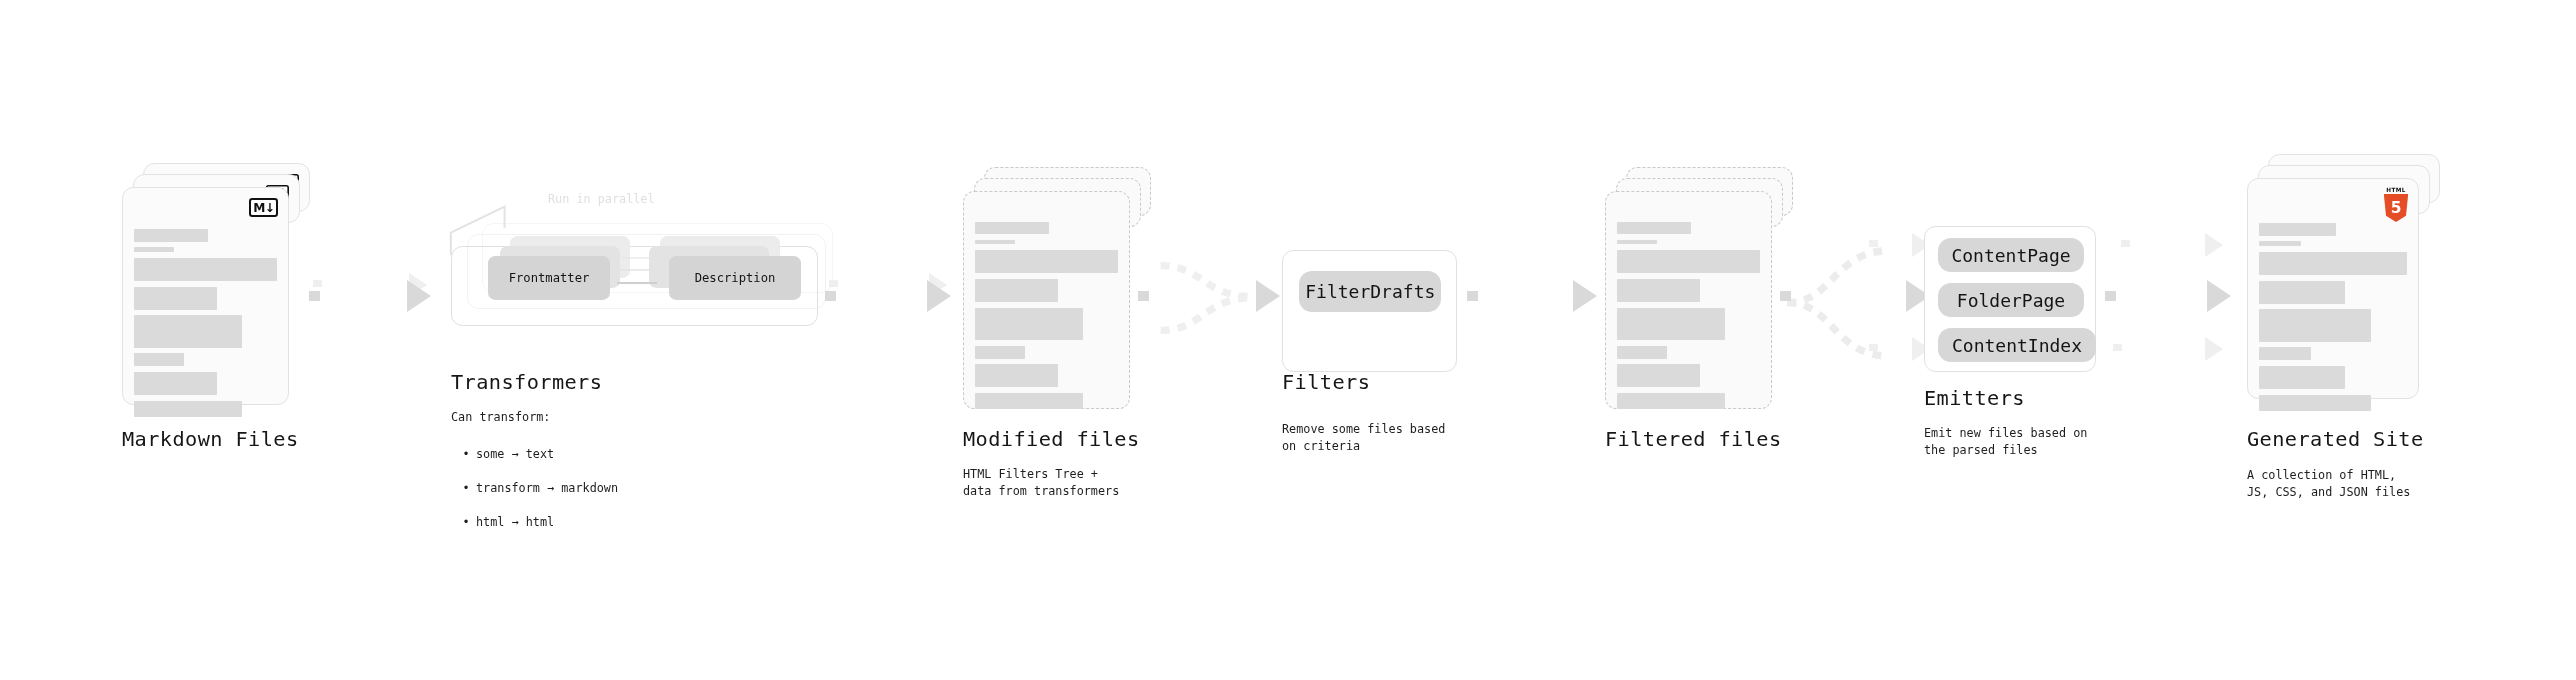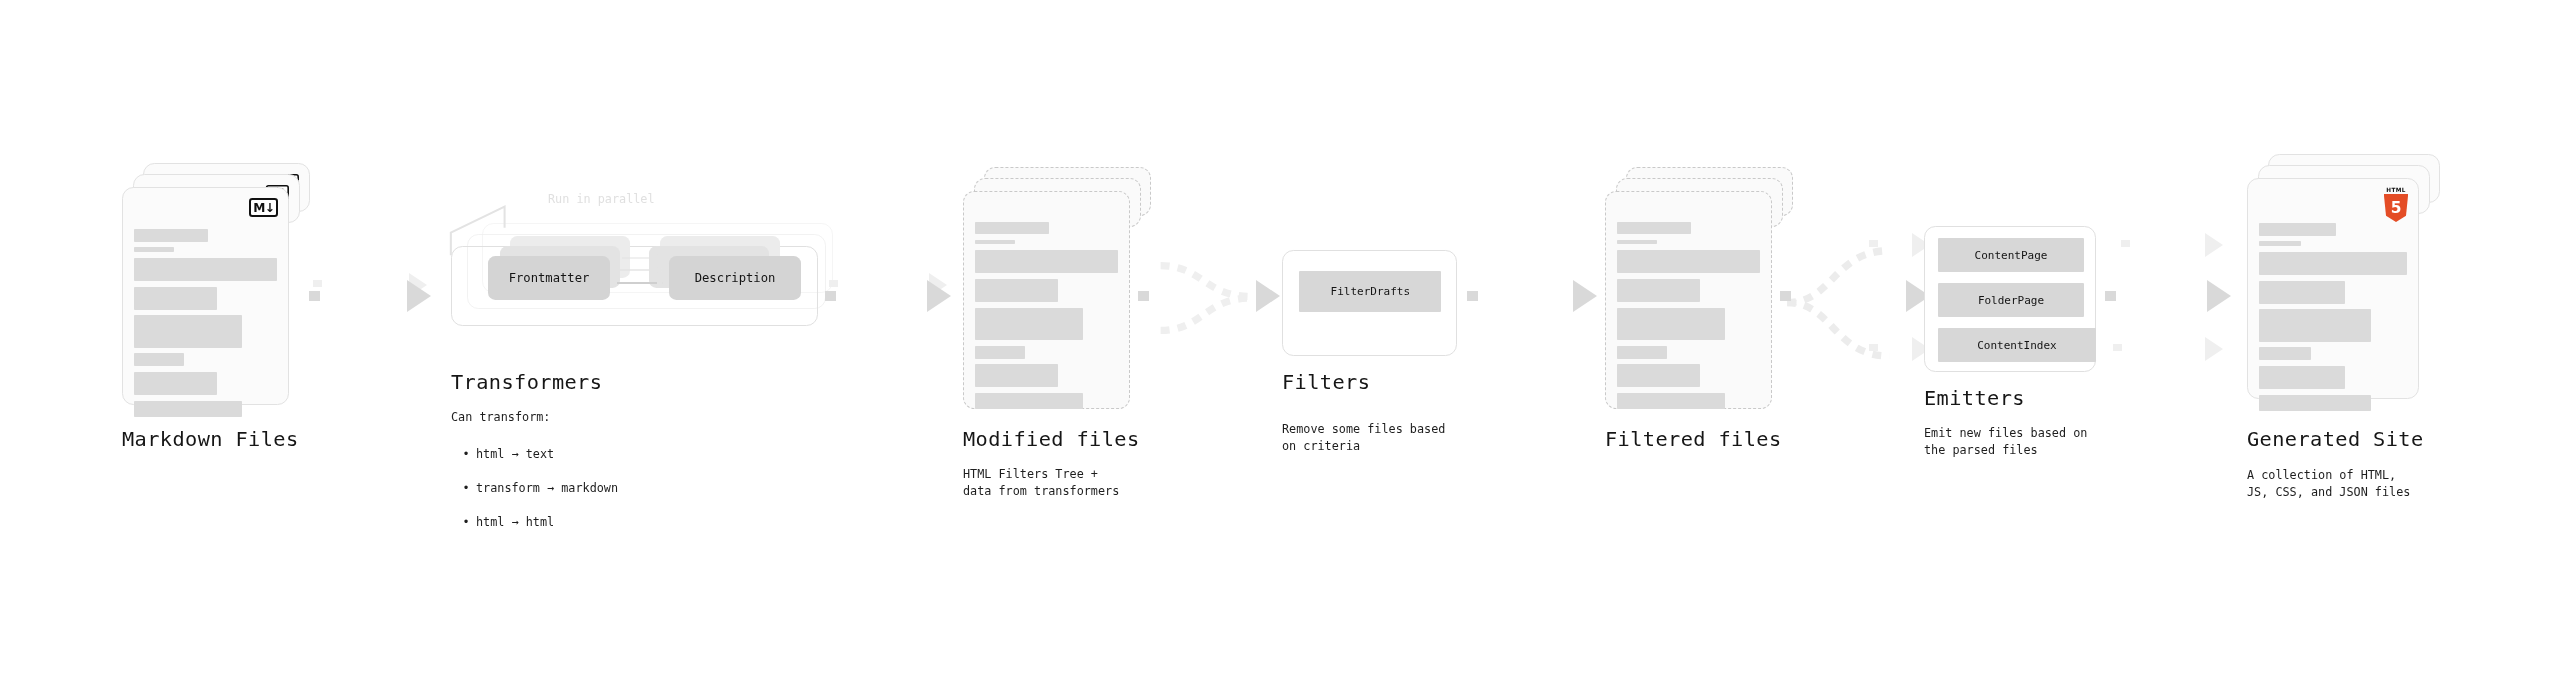--- a/index.html
+++ b/index.html
@@ -85,23 +85,23 @@
     font-size: 11.8px; color: #1e1e1e; line-height: 1.45; white-space: pre-line;
   }
   .caption-block { position: absolute; }
 
   
   .proc-box {
     position: absolute;
     border: 1.6px solid #e0e0e0; border-radius: 11.4px; background: #ffffff;
   }
   .pill {
-    background: #d7d7d7; border-radius: 1px;
+    background: #d7d7d7; border-radius: 13px;
     display: flex; align-items: center; justify-content: center;
-    font-size: 11px; color: #141414; white-space: nowrap;
+    font-size: 18px; color: #141414; white-space: nowrap;
   }
 
   
   .tf-layer {
     position: absolute; border: 1.6px solid #ededed; border-radius: 11.4px;
     background: rgba(255,255,255,0.0);
   }
   .tf-layer.l3 { left: 31px; top: 0px;  width: 351px; height: 70px; opacity:.55; }
   .tf-layer.l2 { left: 16.3px; top: 11.4px; width: 359px; height: 75px; opacity:.75; }
   .tf-layer.l1 { left: 0px;  top: 23px; width: 367px; height: 80px;
@@ -221,21 +221,21 @@
       <path d="M 12 68 L 12 40 L 78 8 L 78 34" fill="none" stroke="#e3e3e3" stroke-width="2.5"></path>
     </svg>
     <div class="parallel-label" style="left:97px; top:-31px;">Run in parallel</div>
   </div>
 
   <div class="caption-block" style="left:451px; top:370px;">
     <div class="title">Transformers</div>
     <div class="subtitle" style="margin-top:14.6px;">Can transform:</div>
     <div style="margin-top:3.3px;">
       <div class="subtitle" style="padding-left:11.4px;">
-        <span style="margin-right:6.5px;">•</span><span>html → text</span>
+        <span style="margin-right:6.5px;">•</span><span>some → text</span>
       </div>
       <div class="subtitle" style="padding-left:11.4px;">
         <span style="margin-right:6.5px;">•</span><span>transform → markdown</span>
       </div>
       <div class="subtitle" style="padding-left:11.4px;">
         <span style="margin-right:6.5px;">•</span><span>html → html</span>
       </div>
     </div>
   </div>
 
@@ -274,21 +274,21 @@
 
   <svg class="curve" style="left:1154px; top:256px;" width="154" height="89" viewBox="0 0 190 110">
     <path d="M 8 12 C 60 12 62 50 120 50" fill="none" stroke="#efefef" stroke-width="9" stroke-dasharray="11 10"></path>
     <path d="M 8 92 C 60 92 62 52 120 52" fill="none" stroke="#efefef" stroke-width="9" stroke-dasharray="11 10"></path>
   </svg>
   <div class="dash-arrow c-strong" style="left:1138px; top:291px; width:142px;">
     <div class="line"></div>
       <div class="head"></div>
   </div>
 
-  <div class="proc-box" style="left:1282px; top:250px; width:175px; height:106px;">
+  <div class="proc-box" style="left:1282px; top:250px; width:175px; height:122px;">
     <div class="pill" style="position:absolute; left:16.3px; top:19.5px; width:142px; height:41px;">
       <span>FilterDrafts</span>
     </div>
   </div>
   <div class="caption-block" style="left:1282px; top:370px;">
     <div class="title">Filters</div>
     <div class="subtitle" style="margin-top:27px;">Remove some files based
 on criteria</div>
   </div>
 

